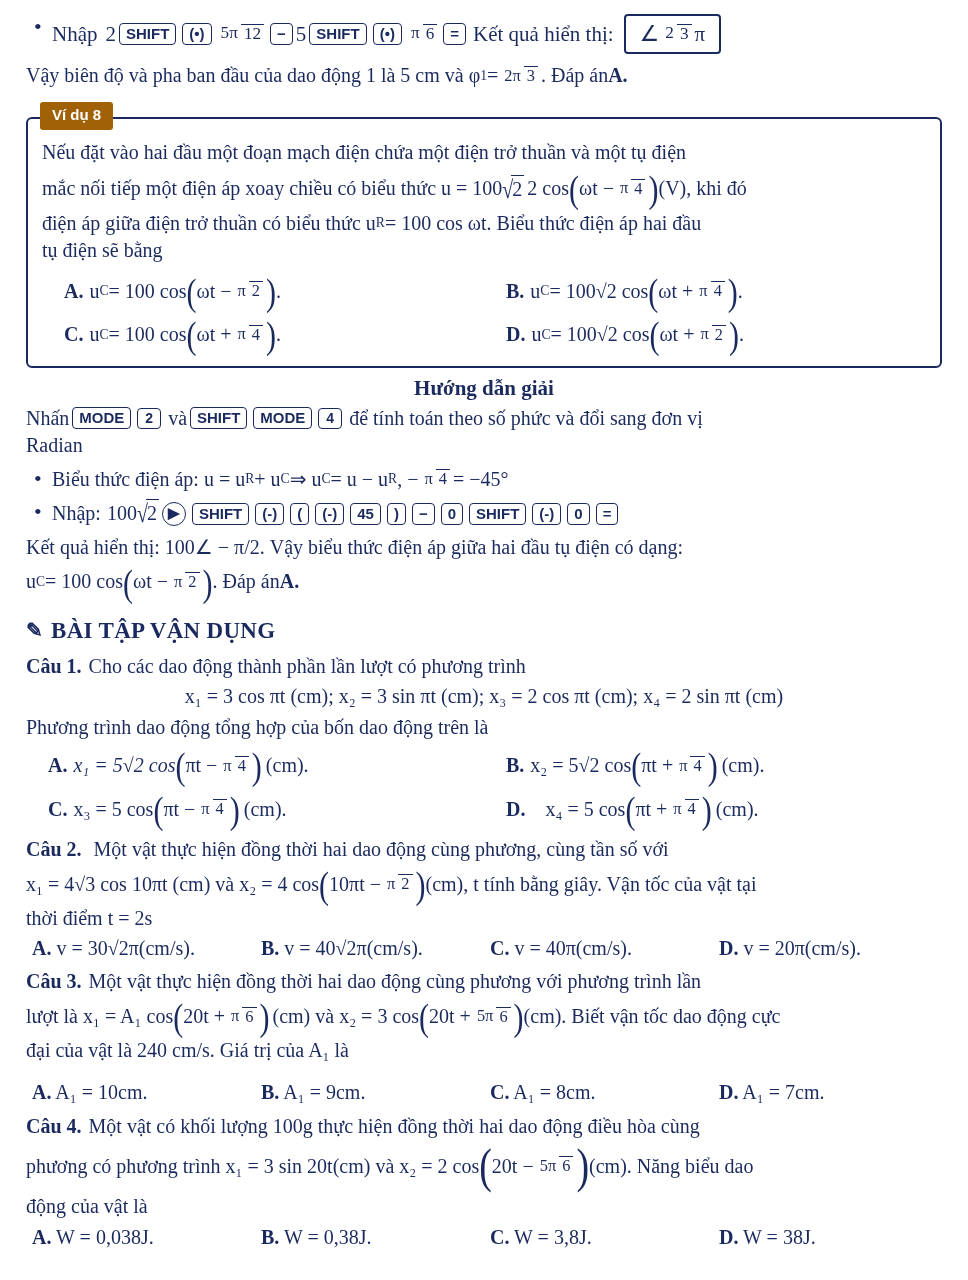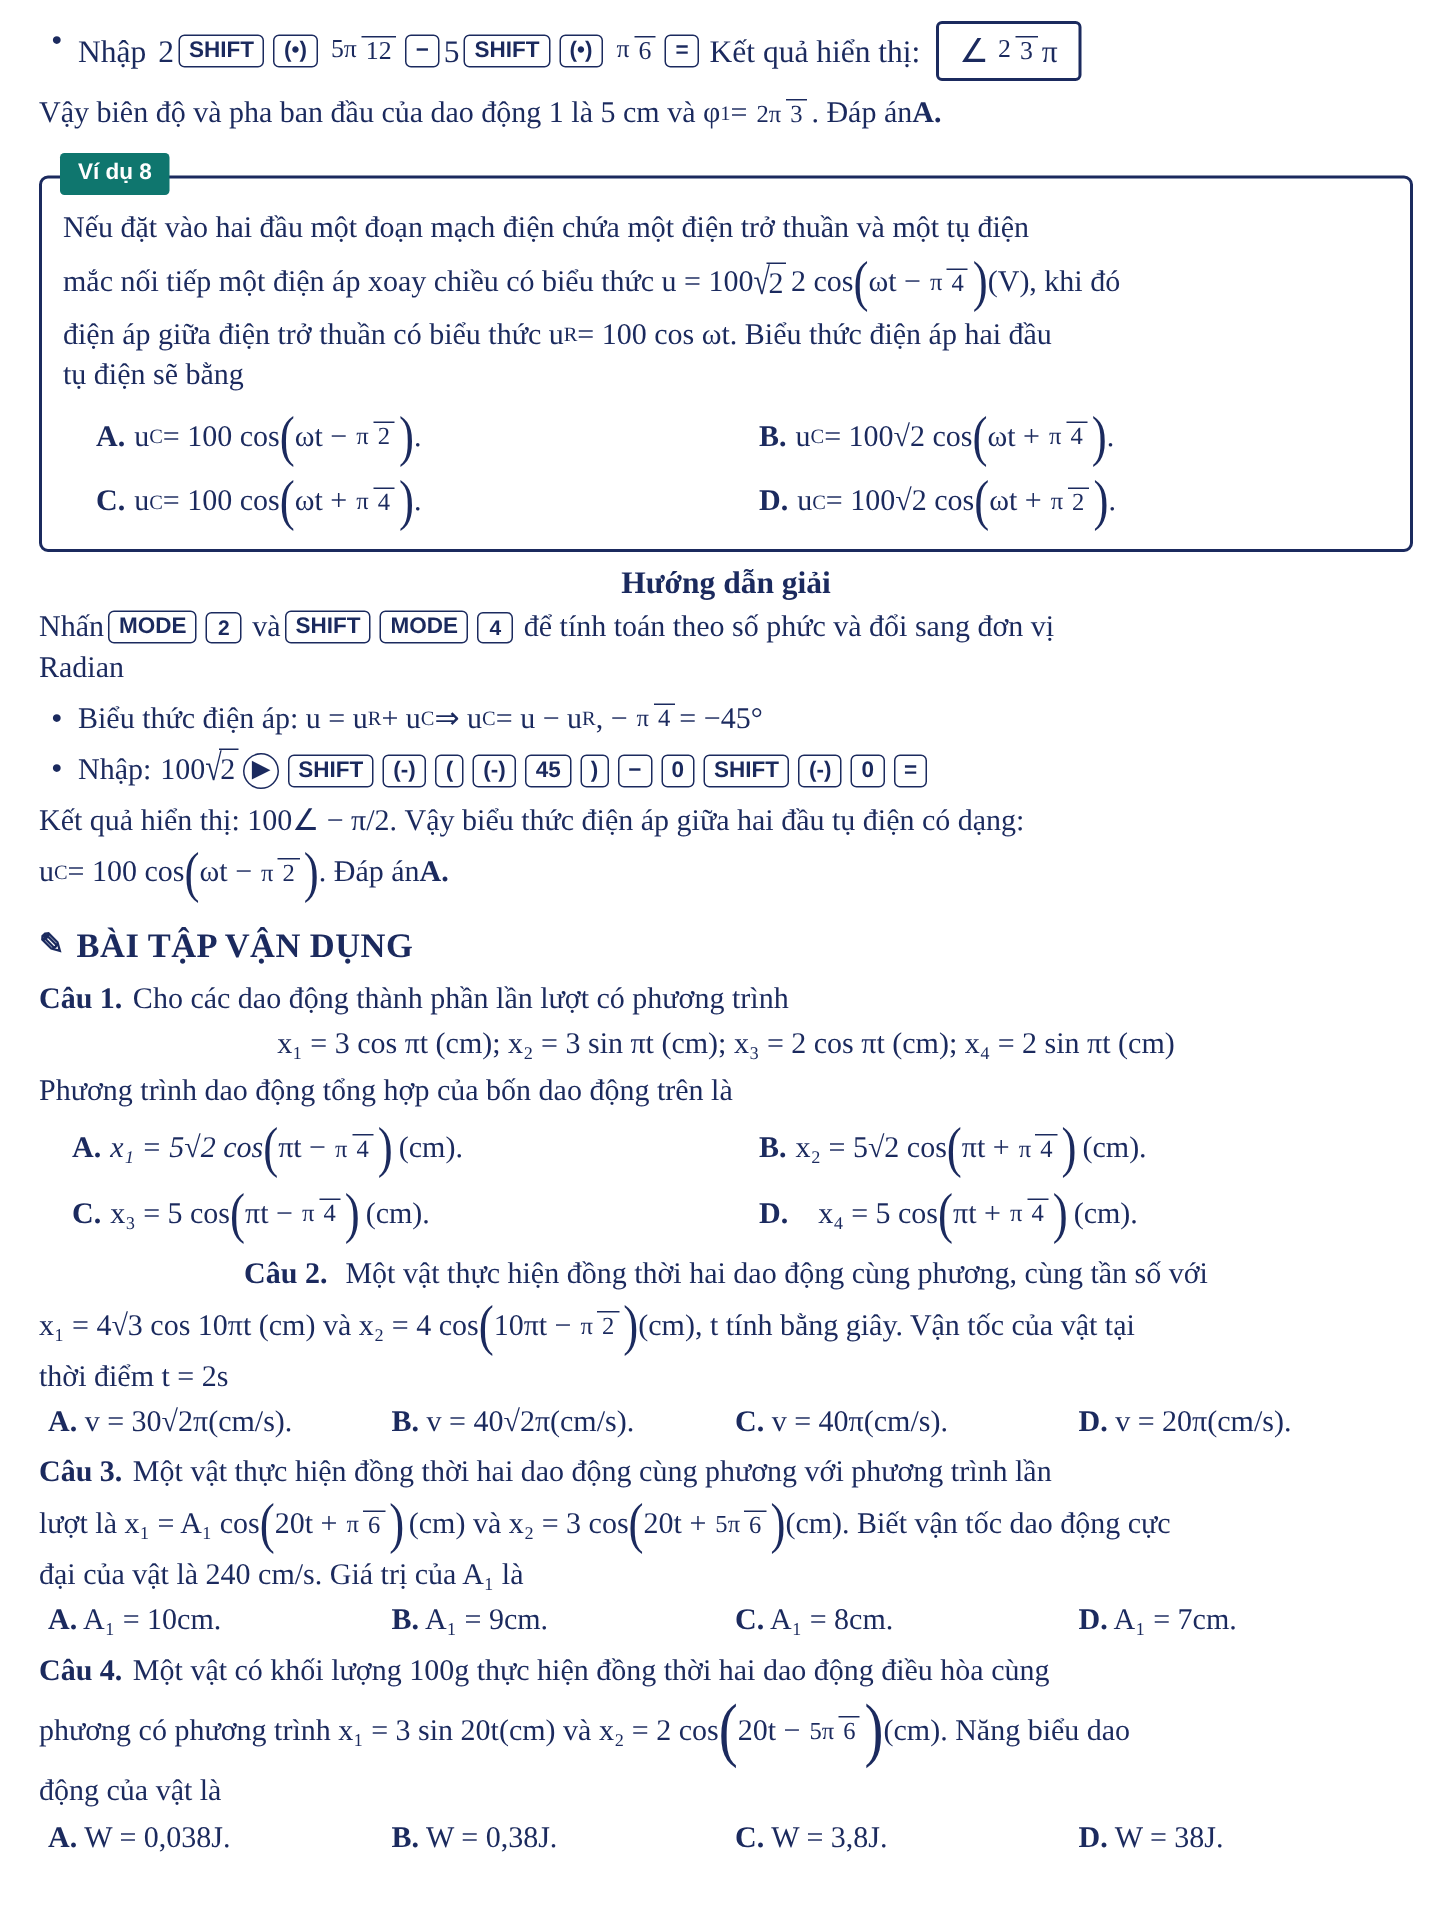--- a/index.html
+++ b/index.html
@@ -31,21 +31,21 @@
   .key.small{font-size:14px;padding:0 7px;}
   .key.round{border-radius:50%;width:22px;height:22px;padding:0;text-align:center;line-height:20px;}
 
   
   .bullet{position:relative;padding-left:26px;margin:6px 0;}
   .bullet:before{content:"•";position:absolute;left:8px;top:-2px;font-size:22px;}
 
   
   .vd-wrap{margin:10px 0 4px 0;position:relative;}
   .vd-label{
-    display:inline-block;background:#0f766e;color:#fff;font-weight:bold;
+    display:inline-block;background:#a16207;color:#fff;font-weight:bold;
     font-family:"Liberation Sans", sans-serif;font-size:15px;
     padding:3px 12px 4px 12px;border-radius:3px;position:relative;z-index:3;margin-left:14px;
   }
   .vd-box{
     border:2.2px solid #1b2a5e;border-radius:6px;padding:12px 14px 10px 14px;
     margin-top:-13px;padding-top:20px;
   }
   .opts{display:flex;margin-top:2px;}
   .opts .o{flex:1;padding-left:22px;}
   .opts4 .o{flex:1;padding-left:6px;}
@@ -325,21 +325,21 @@
           <span class="num">π</span>
           <span class="den">4</span>
         </span>
         <span class="paren-big">)</span>
         <span style="margin-left:4px;">(cm).</span>
       </div>
     </div>
   </div>
 
   <div class="q">
-    <div class="row" style="justify-content:center;">
+    <div class="row" style="justify-content:flex-start;">
       <span><b class="lbl">Câu 2.</b>
       <span style="margin-left:7px;">Một vật thực hiện đồng thời hai dao động cùng phương, cùng tần số với</span></span>
     </div>
     <div class="row">
       <span>x₁ = 4√3 cos 10πt (cm) và x₂ = 4 cos</span>
       <span class="paren-big">(</span>
       <span>10πt −</span>
       <span class="frac">
         <span class="num">π</span>
         <span class="den">2</span>
@@ -386,21 +386,21 @@
       <span class="paren-big">(</span>
       <span>20t +</span>
       <span class="frac">
         <span class="num">5π</span>
         <span class="den">6</span>
       </span>
       <span class="paren-big">)</span>
       <span>(cm). Biết vận tốc dao động cực</span>
     </div>
     <div>đại của vật là 240 cm/s. Giá trị của A₁ là</div>
-    <div class="opts opts4" style="margin-top:2px;font-family:Liberation Serif, serif;">
+    <div class="opts opts4" style="margin-top:14px;font-family:Liberation Serif, serif;">
       <div class="o">
         <b>A.</b>
         <span>A₁ = 10cm.</span>
       </div>
       <div class="o">
         <b>B.</b>
         <span>A₁ = 9cm.</span>
       </div>
       <div class="o">
         <b>C.</b>

